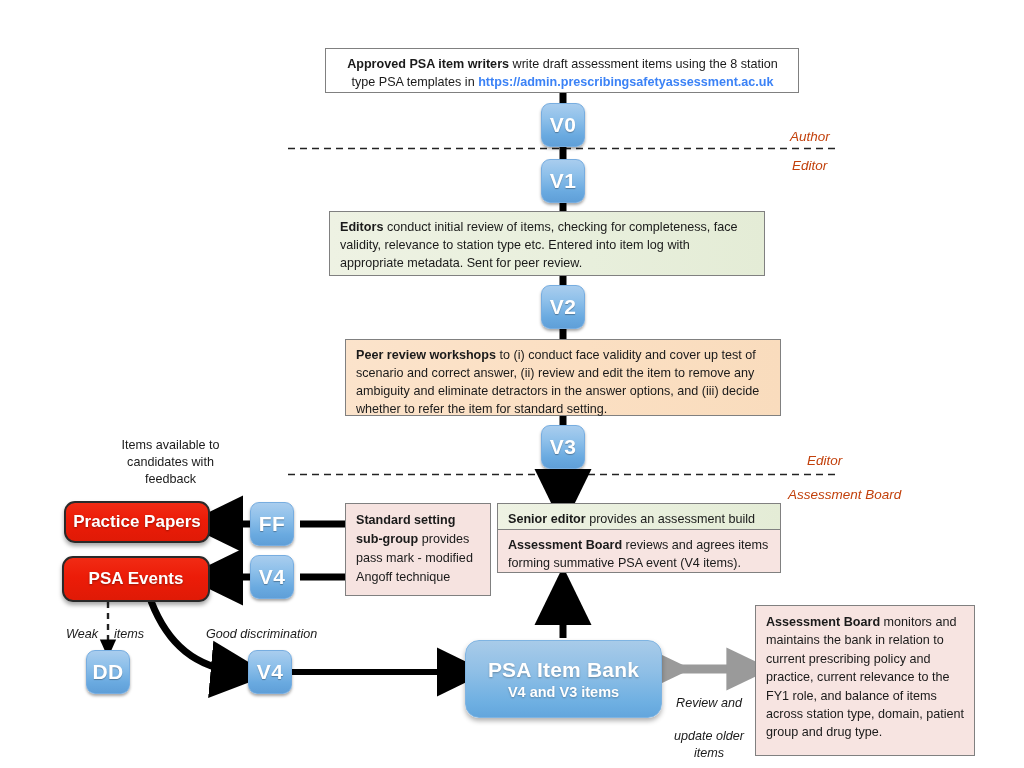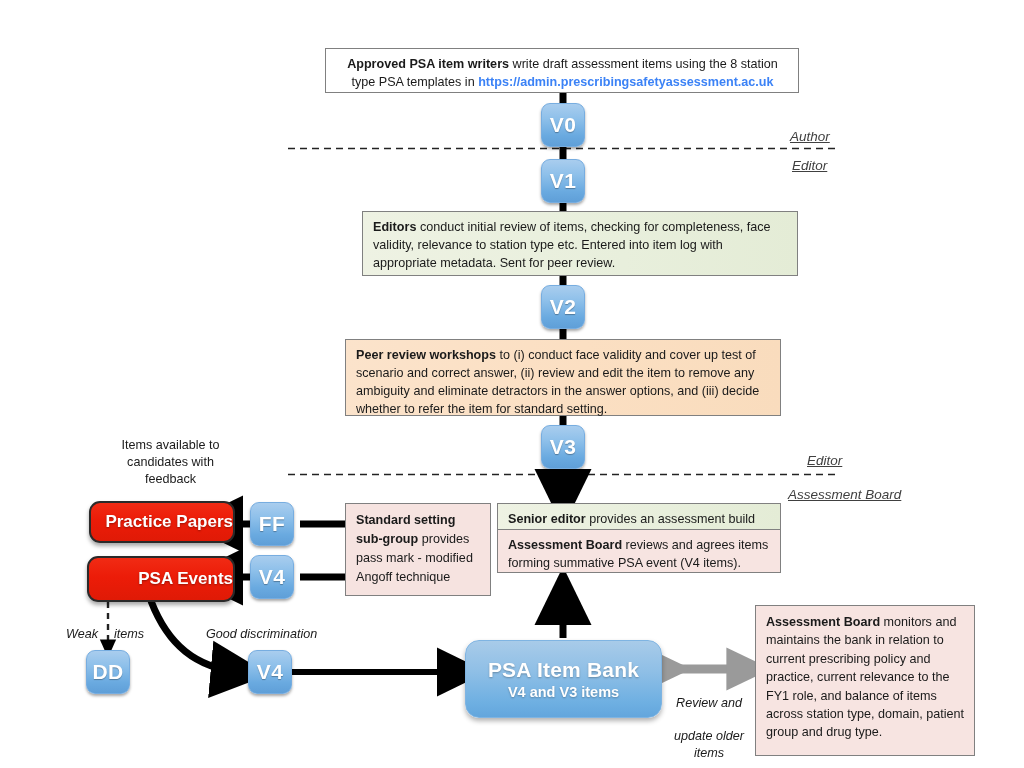--- a/index.html
+++ b/index.html
@@ -61,23 +61,22 @@
   
   .redbox {
     border-radius: 11px;
     background: linear-gradient(to bottom, #f12b14 0%, #ec1c08 45%, #e01a06 100%);
     border: 2px solid #2a2a2a;
     box-shadow: 0 3px 4px rgba(0,0,0,0.35);
     color: #ffffff;
     font-weight: bold;
     display: flex;
     align-items: center;
-    justify-content: flex-end;
+    justify-content: center;
     text-shadow: 0 1px 2px rgba(0,0,0,0.35);
-    margin-left: 25px;
   }
 
   
   .bankbox {
     border-radius: 14px;
     background: linear-gradient(to bottom, #a8cbe9 0%, #8fbfe6 40%, #6fb0e2 80%, #63a6dd 100%);
     border: 1px solid #7fb4e2;
     box-shadow: 0 3px 5px rgba(0,0,0,0.30);
     color: #ffffff;
     display: flex;
@@ -93,22 +92,21 @@
   .lbl {
     font-size: 12.6px;
     color: #1a1a1a;
     line-height: 1.35;
     text-align: center;
   }
   .lbl-italic { font-style: italic; }
   .swimlane-lbl {
     font-size: 13.5px;
     font-style: italic;
-    color: #404040;
-    text-decoration: underline;
+    color: #c2410c;
   }
 </style>
 </head>
 <body>
 
 <svg id="canvas" viewBox="0 0 1024 768" xmlns="http://www.w3.org/2000/svg">
   <defs>
     <marker id="arrowBlack" markerWidth="9" markerHeight="9" refX="4.2" refY="4.5" orient="auto" markerUnits="strokeWidth">
       <path d="M0,0.4 L8.4,4.5 L0,8.6 Z" fill="#000000"></path>
     </marker>
@@ -175,21 +173,21 @@
 <div class="abs chip" style="left:250px; top:555px; width:44px; height:44px;">
   <span>V4</span>
 </div>
 <div class="abs chip" style="left:86px; top:650px; width:44px; height:44px;">
   <span>DD</span>
 </div>
 <div class="abs chip" style="left:248px; top:650px; width:44px; height:44px;">
   <span>V4</span>
 </div>
 
-<div class="abs txtbox box-green" style="left:362px; top:211px; width:436px; height:65px;">
+<div class="abs txtbox box-green" style="left:329px; top:211px; width:436px; height:65px;">
   <span style="font-weight:bold;">Editors</span><span> conduct initial review of items, checking for completeness, face validity, relevance to station type etc. Entered into item log with appropriate metadata. Sent for peer review.</span>
 </div>
 
 <div class="abs txtbox box-orange" style="left:345px; top:339px; width:436px; height:77px;">
   <span style="font-weight:bold;">Peer review workshops</span><span> to (i) conduct face validity and cover up test of scenario and correct answer, (ii) review and edit the item to remove any ambiguity and eliminate detractors in the answer options, and (iii) decide whether to refer the item for standard setting.</span>
 </div>
 
 <div class="abs txtbox box-pink" style="left:345px; top:503px; width:146px; height:93px; line-height:1.5;">
   <span style="font-weight:bold;">Standard setting sub-group</span><span> provides pass mark - modified Angoff technique</span>
 </div>

